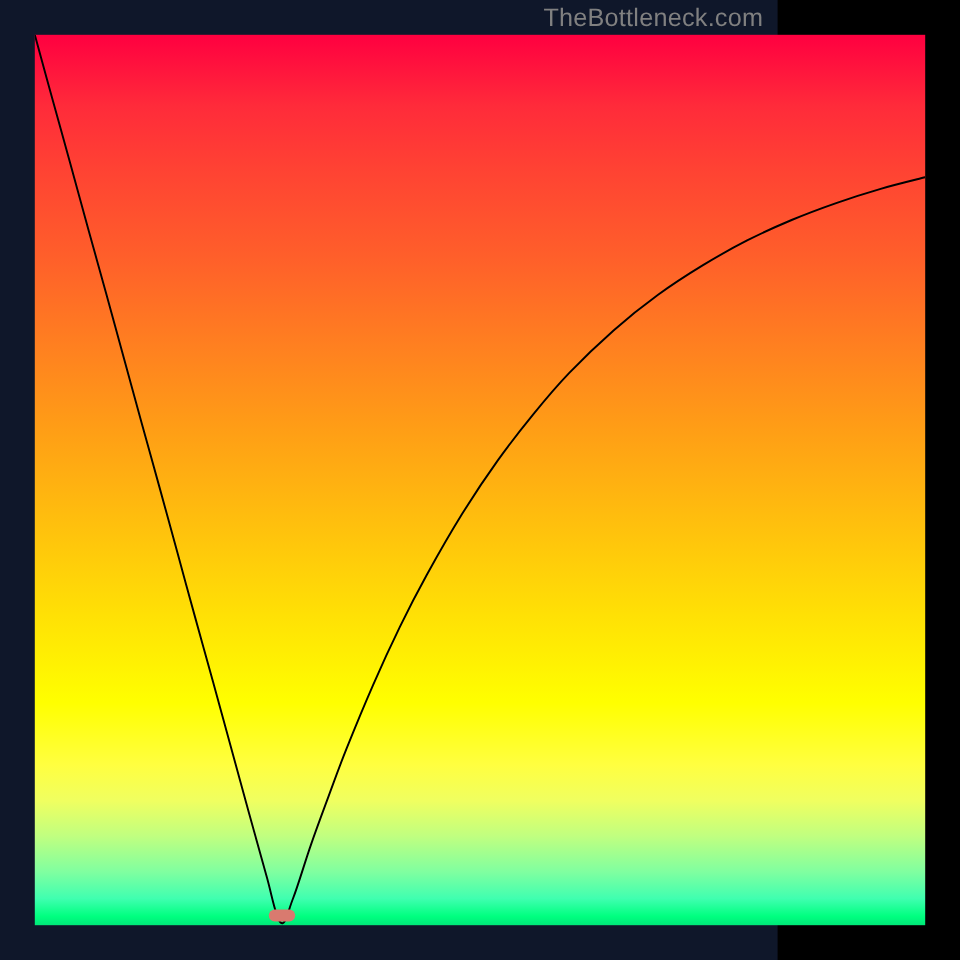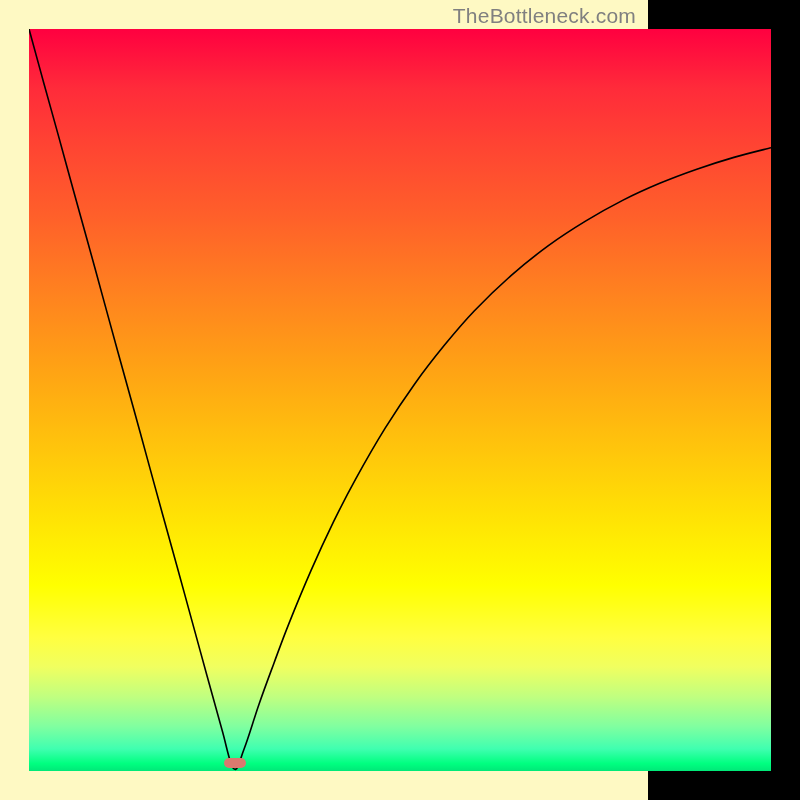--- a/index.html
+++ b/index.html
@@ -1,21 +1,21 @@
 <!DOCTYPE html>
 <html><head>
 <meta charset="utf-8">
 <style>
   * { margin: 0; padding: 0; box-sizing: border-box; }
   html, body { width: 800px; height: 800px; overflow: hidden; background: #000; }
   .container {
     position: relative;
     width: 648px;
     height: 800px;
-    background: #fef9c3;
+    background: #0f172a;
   }
   .plot-area {
     position: absolute;
     left: 29px;
     top: 29px;
     width: 742px;
     height: 742px;
     background: linear-gradient(to bottom,
       #ff0040 0%,
       #ff2b3a 8%,

